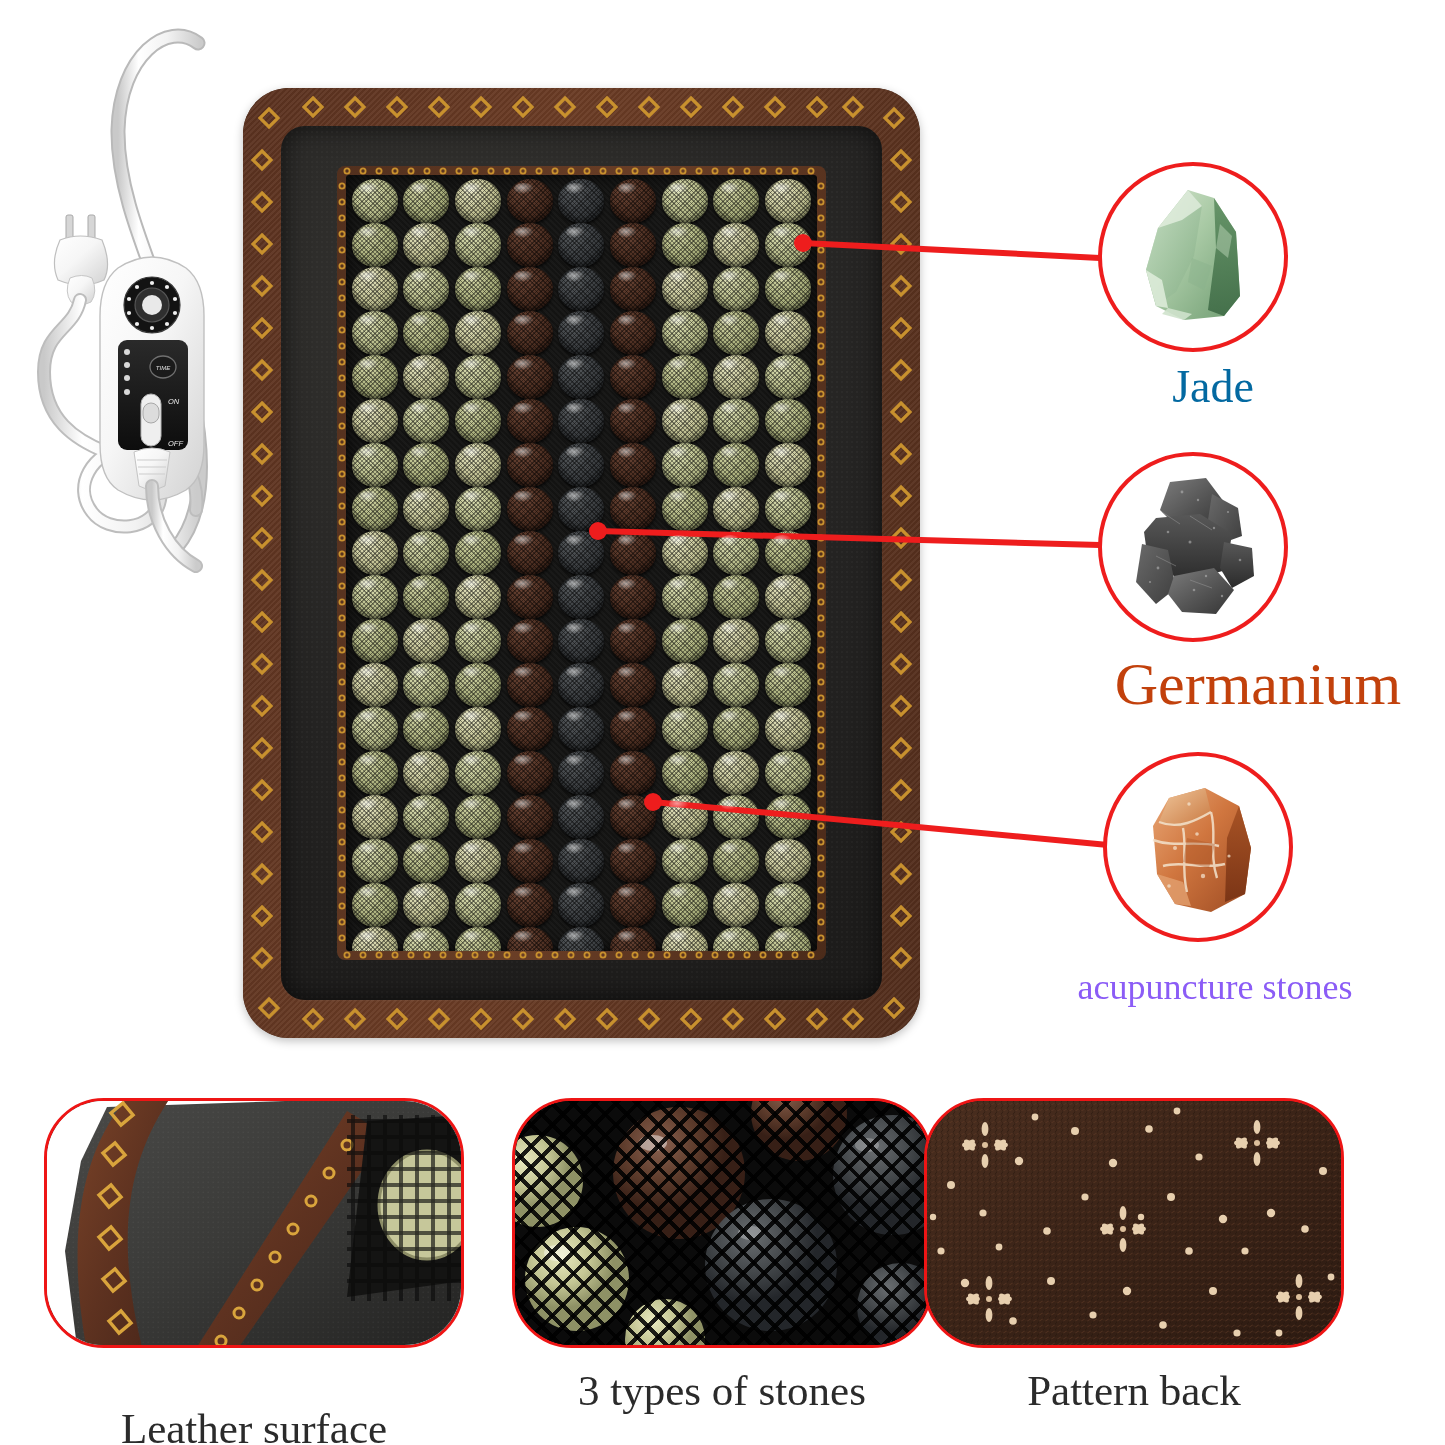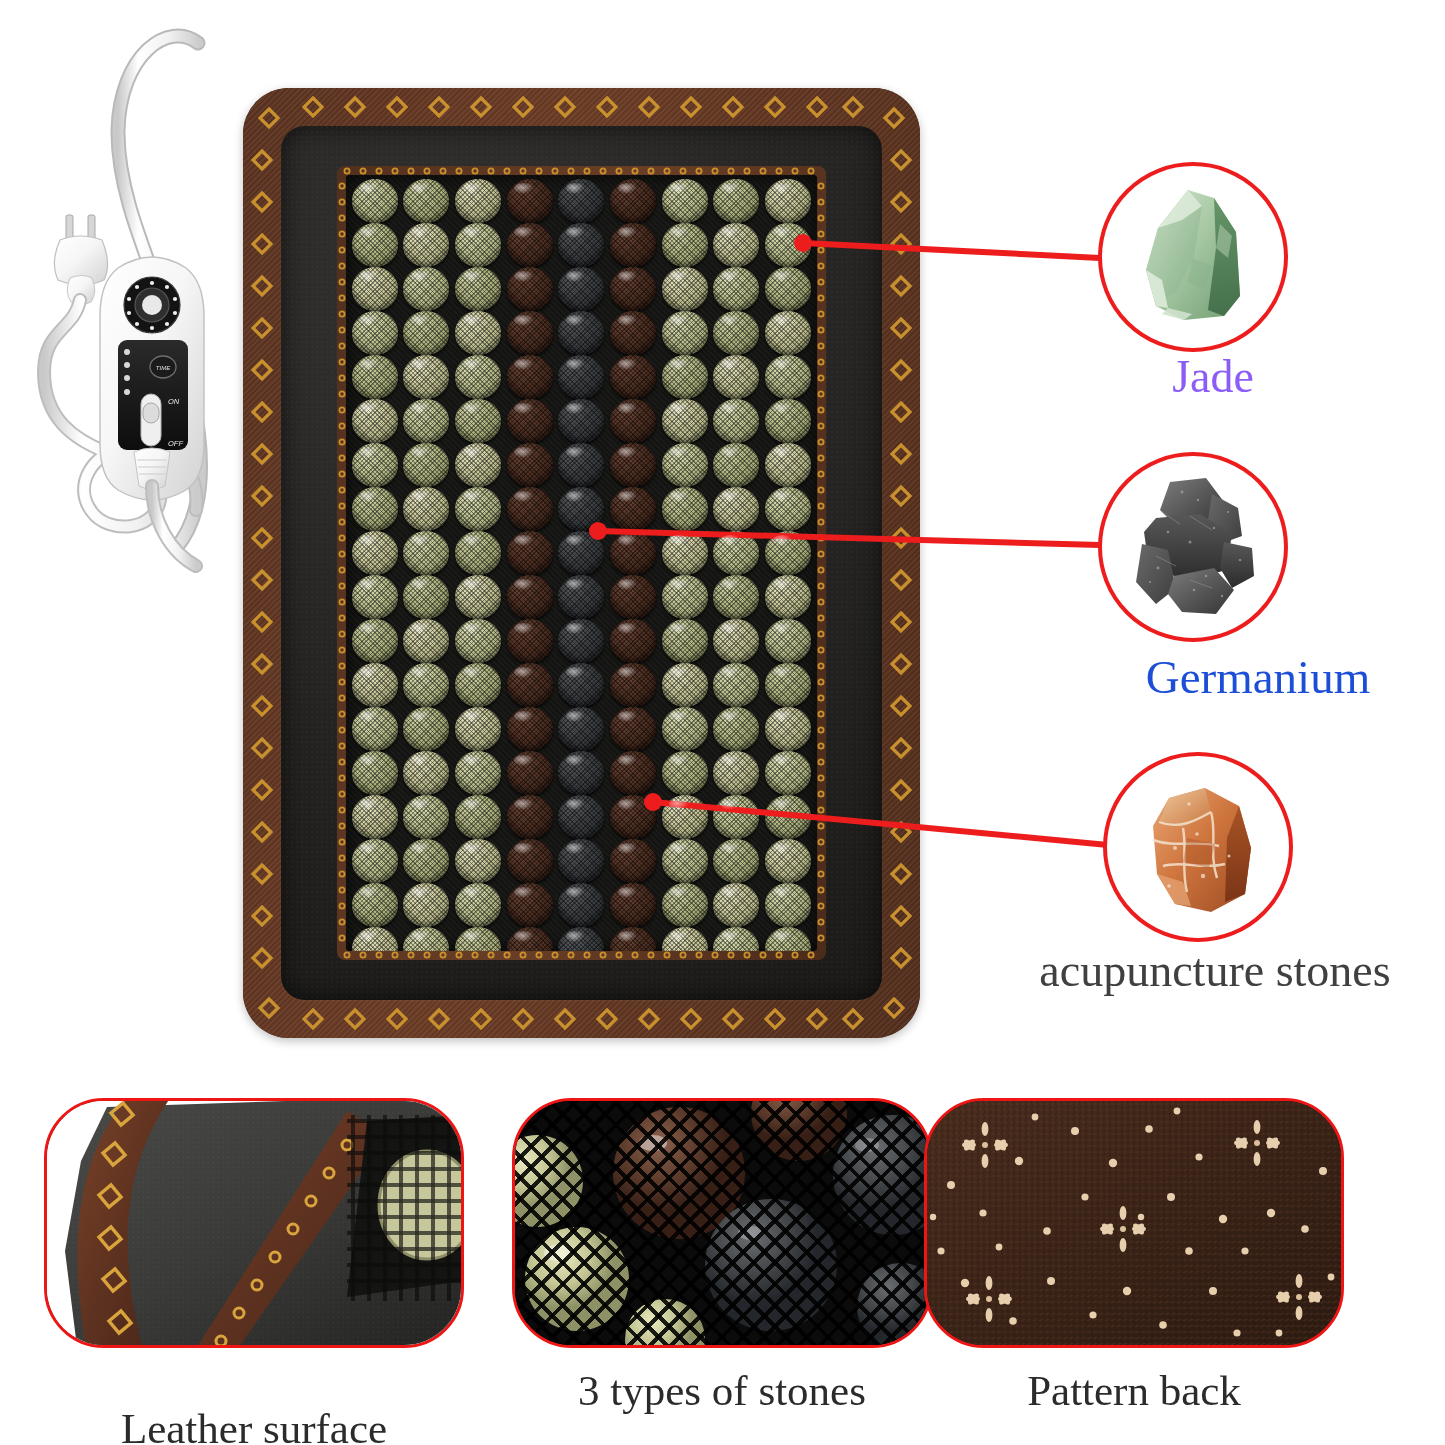--- a/index.html
+++ b/index.html
@@ -733,21 +733,21 @@
           <path d="M56 6 L70 22 L62 72 L44 108 L24 122 L14 86 L26 44 Z" fill="url(#jg2)" opacity=".85"></path>
           <path d="M82 14 L104 48 L108 112 L92 132 L76 126 L84 64 Z" fill="url(#jg3)" opacity=".9"></path>
           <path d="M14 86 L30 96 L36 124 L24 122 Z" fill="#e3f0e0" opacity=".8"></path>
           <path d="M36 124 L60 130 L52 136 L30 130 Z" fill="#cfe2cc" opacity=".9"></path>
           <path d="M56 6 L70 22 L50 36 L26 44 Z" fill="#e8f2e4" opacity=".75"></path>
           <path d="M88 40 L100 52 L96 74 L84 64 Z" fill="#b9d4b6" opacity=".5"></path>
           <path d="M60 74 L80 82 L72 106 L56 98 Z" fill="#8ab28c" opacity=".45"></path>
         </svg>
       </div>
     </div>
-    <div class="cap" style="top:188px;font-size:46px;color:#8b5cf6;">Jade</div>
+    <div class="cap" style="top:198px;font-size:46px;color:#0369a1;">Jade</div>
   </div>
 
   <div class="callout" style="left:1098px;top:452px;width:330px;height:270px;">
     <div class="ring" style="width:190px;height:190px;"></div>
     <div class="specimen" style="left:30px;top:20px;width:136px;height:150px;">
       <div class="germ-rock">
         <svg width="136" height="150" viewBox="0 0 136 150">
           <defs>
             <linearGradient id="gg1" x1="0" y1="0" x2="1" y2="1">
               <stop offset="0%" stop-color="#7d7d7d"></stop>
@@ -791,21 +791,21 @@
           </g>
           <g stroke="#9a9a9a" stroke-width="1" opacity=".5" fill="none">
             <path d="M34 40 L52 52"></path>
               <path d="M62 44 L84 58"></path>
             <path d="M28 84 L48 94"></path>
               <path d="M62 108 L84 116"></path>
           </g>
         </svg>
       </div>
     </div>
-    <div class="cap" style="top:198px;font-size:47px;color:#1d4ed8;left:-5px;">Germanium</div>
+    <div class="cap" style="top:198px;font-size:60px;color:#c2410c;left:-5px;">Germanium</div>
   </div>
 
   <div class="callout" style="left:1103px;top:752px;width:330px;height:290px;">
     <div class="ring" style="width:190px;height:190px;"></div>
     <div class="specimen" style="left:36px;top:30px;width:126px;height:140px;">
       <div class="acu-rock">
         <svg width="126" height="140" viewBox="0 0 126 140">
           <defs>
             <linearGradient id="ag1" x1="0" y1="0" x2="1" y2="1">
               <stop offset="0%" stop-color="#e9a877"></stop>
@@ -838,21 +838,21 @@
               <circle cx="58" cy="52" r="1.8"></circle>
             <circle cx="64" cy="94" r="2.2"></circle>
               <circle cx="30" cy="104" r="1.8"></circle>
             <circle cx="90" cy="74" r="1.6"></circle>
               <circle cx="50" cy="22" r="1.7"></circle>
           </g>
           <path d="M48 56 L76 62 L70 86 L44 80 Z" fill="#a34d20" opacity=".35"></path>
         </svg>
       </div>
     </div>
-    <div class="cap" style="top:192px;font-size:46px;color:#404040;left:-103px;width:430px;">acupuncture stones</div>
+    <div class="cap" style="top:214px;font-size:36px;color:#8b5cf6;left:-103px;width:430px;">acupuncture stones</div>
   </div>
 
   <div class="panels">
 
     <div class="panel" style="left:44px;width:420px;height:347px;">
       <div class="frame" style="width:420px;height:250px;">
         <div class="leather-closeup">
           <svg width="416" height="246" viewBox="0 0 416 246" preserveAspectRatio="none">
             <defs>
               <linearGradient id="lth" x1="0" y1="0" x2="1" y2="1">

